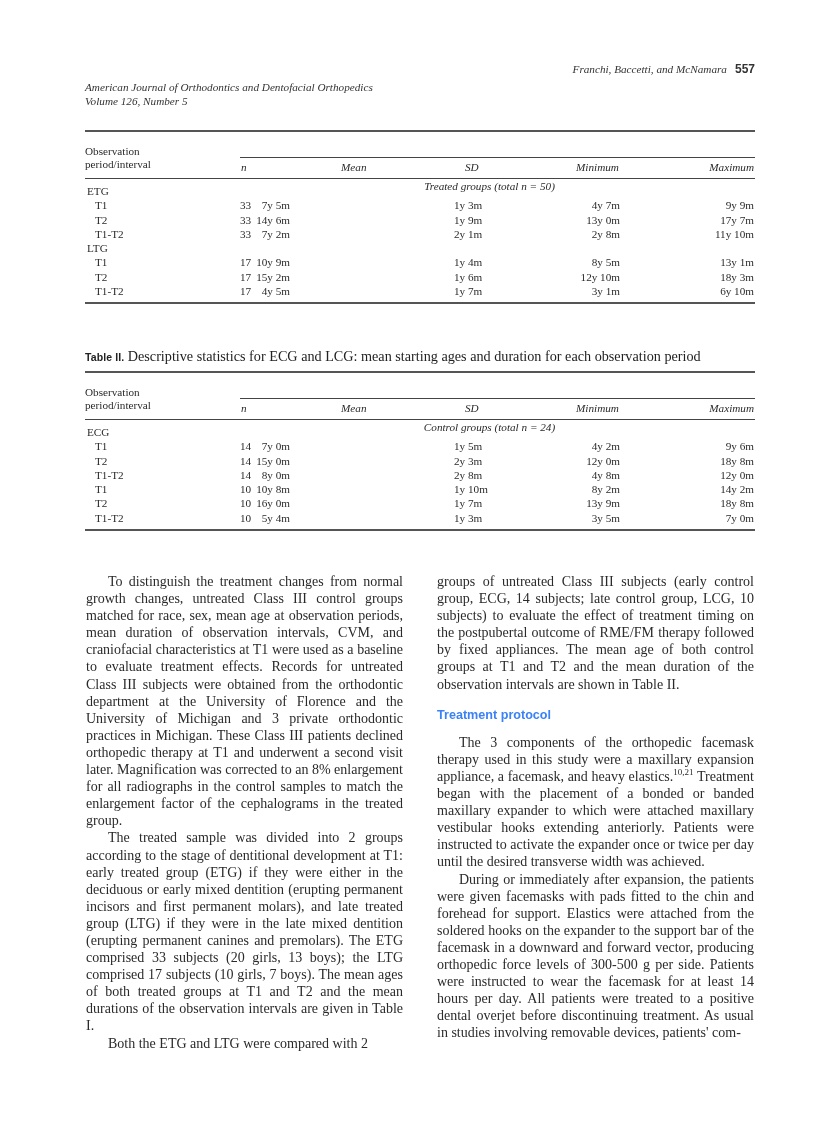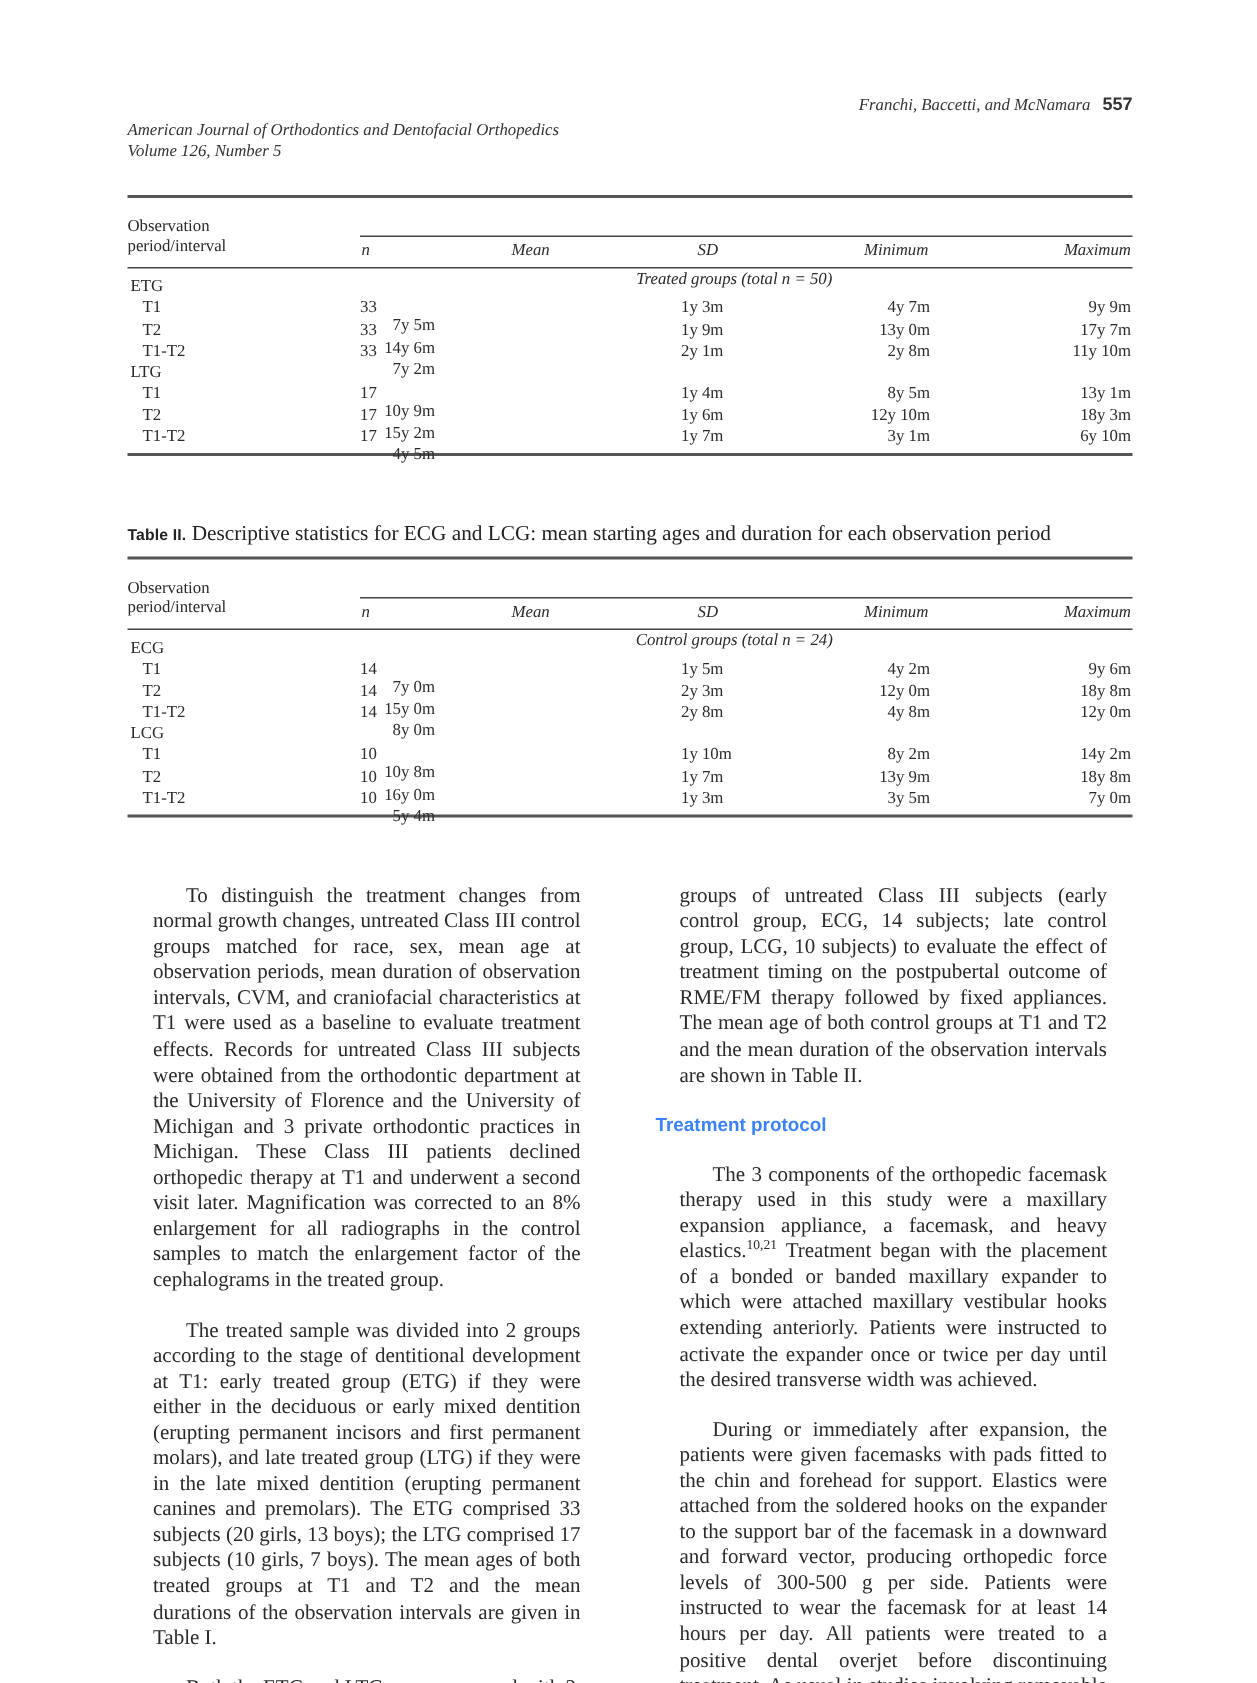--- a/index.html
+++ b/index.html
@@ -28,34 +28,34 @@
   .thead .col { position: absolute; top: 29px; font-style: italic; font-size: 11.2px; }
 
   .tbody { padding: 5px 0 4px 0; }
   .trow { position: relative; height: 14.3px; font-size: 11.2px; line-height: 14.3px; }
   .trow .c { position: absolute; top: 0; white-space: nowrap; }
   .trow .c0 { left: 2px; }
   .trow.sub .c0 { left: 10px; }
 
   
   .c-n { left: 155px; }
-  .c-mean { right: 465px; text-align: right; margin-top: 12px; }
+  .c-mean { right: 465px; text-align: right; }
   .c-sd { left: 369px; }
   .c-min { right: 135px; text-align: right; }
   .c-max { right: 1px; text-align: right; }
 
   .hc-n { left: 156px; }
   .hc-mean { left: 256px; }
   .hc-sd { left: 380px; }
   .hc-min { left: 491px; }
   .hc-max { right: 1px; }
 
   .body-col { position: absolute; top: 573px; width: 317px; font-size: 14px;
               line-height: 17.1px; text-align: justify; color: #2a2a2a; }
-  .body-col p { margin: 16px; text-indent: 22px; }
+  .body-col p { margin: 0; text-indent: 22px; }
   .body-col p.noindent { text-indent: 0; }
   .col-left { left: 86px; }
   .col-right { left: 437px; }
   .section-heading { font-family: "Liberation Sans", sans-serif; font-weight: bold;
                      font-size: 12.6px; margin: 14px 0 10px 0; text-indent: 0; color: #3b82f6; }
   sup { font-size: 9px; line-height: 0; }
 </style>
 </head>
 <body>
 
@@ -185,23 +185,20 @@
       <span class="c c-max">18y 8m</span>
     </div>
     <div class="trow sub">
       <span class="c c0">T1-T2</span>
       <span class="c c-n">14</span>
       <span class="c c-mean">8y 0m</span>
       <span class="c c-sd">2y 8m</span>
       <span class="c c-min">4y 8m</span>
       <span class="c c-max">12y 0m</span>
     </div>
-    <div class="trow">
-        <span class="c c0">LCG</span>
-      </div>
     <div class="trow sub">
       <span class="c c0">T1</span>
       <span class="c c-n">10</span>
       <span class="c c-mean">10y 8m</span>
       <span class="c c-sd">1y 10m</span>
       <span class="c c-min">8y 2m</span>
       <span class="c c-max">14y 2m</span>
     </div>
     <div class="trow sub">
       <span class="c c0">T2</span>

